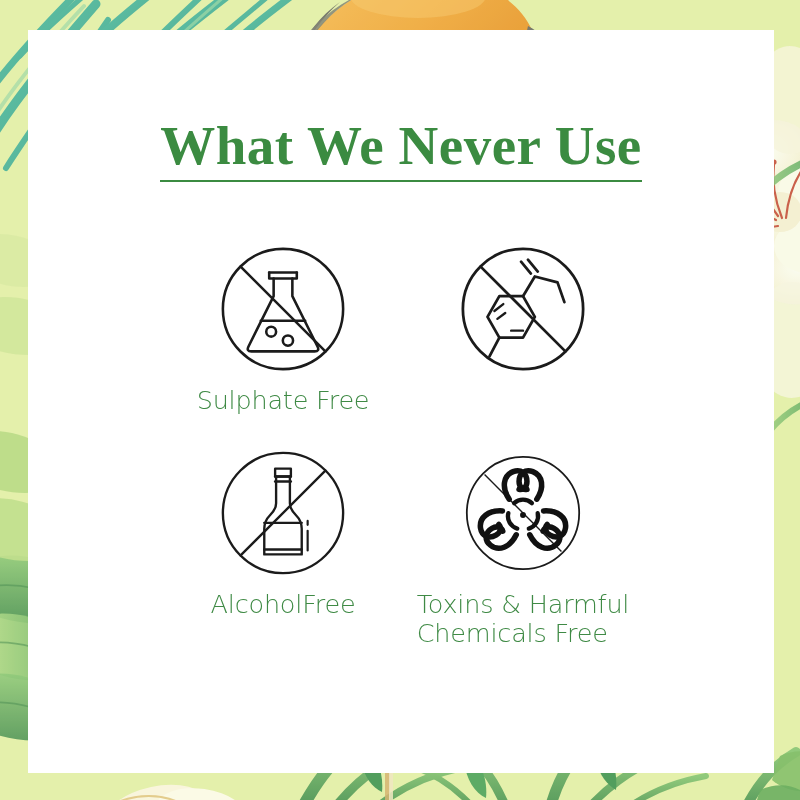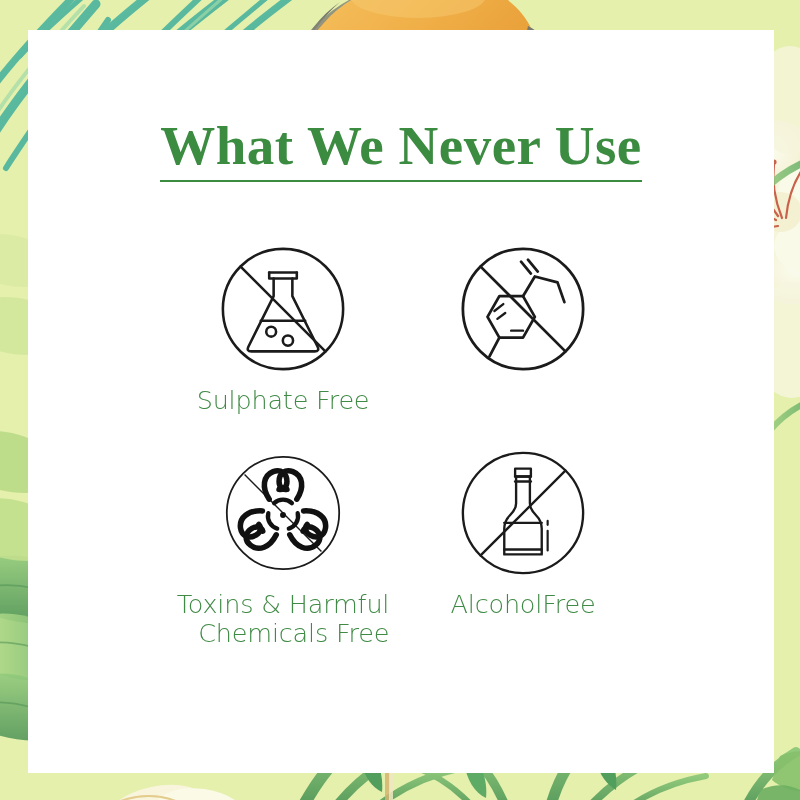--- a/index.html
+++ b/index.html
@@ -87,21 +87,21 @@
     height: 138px;
     display: block;
   }
   .cell-label {
     margin-top: 8px;
     font-family: "DejaVu Sans", "Liberation Sans", sans-serif;
     font-size: 25.5px;
     font-weight: 300;
     line-height: 1.16;
     color: #3f8a45;
-    text-align: right;
+    text-align: left;
     white-space: pre-line;
     letter-spacing: -0.2px;
   }
   .cell-label.two-line {
     font-size: 25.5px;
   }
 </style>
 </head>
 <body>
 
@@ -290,20 +290,43 @@
 
             <path d="M46 99 L36 118"></path>
 
             <path d="M27 27 L113 113" stroke-width="2.8"></path>
           </g>
         </svg>
       </div>
 
       <div class="cell">
         <svg class="badge" viewBox="0 0 140 140" xmlns="http://www.w3.org/2000/svg">
+          <g fill="none" stroke="#1b1b1b" stroke-width="2.4" stroke-linecap="round" stroke-linejoin="round">
+            <circle cx="70" cy="70" r="61"></circle>
+
+            <path d="M62 25 H78 V33 H62 Z"></path>
+            <path d="M62 33 H78"></path>
+            <path d="M62 38 H78"></path>
+
+            <path d="M63 33 V60 Q63 66 57 72 Q51 78 51 86 V112 H89 V86 Q89 78 83 72 Q77 66 77 60 V33"></path>
+
+            <path d="M51 80 H89"></path>
+            <path d="M51 107 H89"></path>
+
+            <path d="M95 78 V82" stroke-width="2.2"></path>
+            <path d="M95 88 V108" stroke-width="2.2"></path>
+
+            <path d="M27 113 L113 27" stroke-width="2.4"></path>
+          </g>
+        </svg>
+        <div class="cell-label">AlcoholFree</div>
+      </div>
+
+      <div class="cell">
+        <svg class="badge" viewBox="0 0 140 140" xmlns="http://www.w3.org/2000/svg">
 
           <circle cx="70" cy="70" r="57" fill="none" stroke="#1b1b1b" stroke-width="1.8"></circle>
 
           <path d="M31 31 L109 109" stroke="#1b1b1b" stroke-width="1.4" fill="none"></path>
 
           <g fill="none" stroke="#111111" stroke-width="5.6" stroke-linecap="round">
             <g transform="translate(70,72)">
               <g>
                 <path d="M-14 -16 C-22 -28 -20 -40 -10 -44 C-2 -47 4 -42 4 -34 C4 -28 0 -25 -4 -26"></path>
                 <path d="M14 -16 C22 -28 20 -40 10 -44 C2 -47 -4 -42 -4 -34 C-4 -28 0 -25 4 -26"></path>
@@ -327,38 +350,15 @@
                   </g>
               </g>
               <circle cx="0" cy="0" r="3" fill="#111111" stroke="none"></circle>
             </g>
           </g>
         </svg>
         <div class="cell-label two-line">Toxins &amp; Harmful
 Chemicals Free</div>
       </div>
 
-      <div class="cell">
-        <svg class="badge" viewBox="0 0 140 140" xmlns="http://www.w3.org/2000/svg">
-          <g fill="none" stroke="#1b1b1b" stroke-width="2.4" stroke-linecap="round" stroke-linejoin="round">
-            <circle cx="70" cy="70" r="61"></circle>
-
-            <path d="M62 25 H78 V33 H62 Z"></path>
-            <path d="M62 33 H78"></path>
-            <path d="M62 38 H78"></path>
-
-            <path d="M63 33 V60 Q63 66 57 72 Q51 78 51 86 V112 H89 V86 Q89 78 83 72 Q77 66 77 60 V33"></path>
-
-            <path d="M51 80 H89"></path>
-            <path d="M51 107 H89"></path>
-
-            <path d="M95 78 V82" stroke-width="2.2"></path>
-            <path d="M95 88 V108" stroke-width="2.2"></path>
-
-            <path d="M27 113 L113 27" stroke-width="2.4"></path>
-          </g>
-        </svg>
-        <div class="cell-label">AlcoholFree</div>
-      </div>
-
     </div>
   </div>
 </div>
 
 </body></html>

